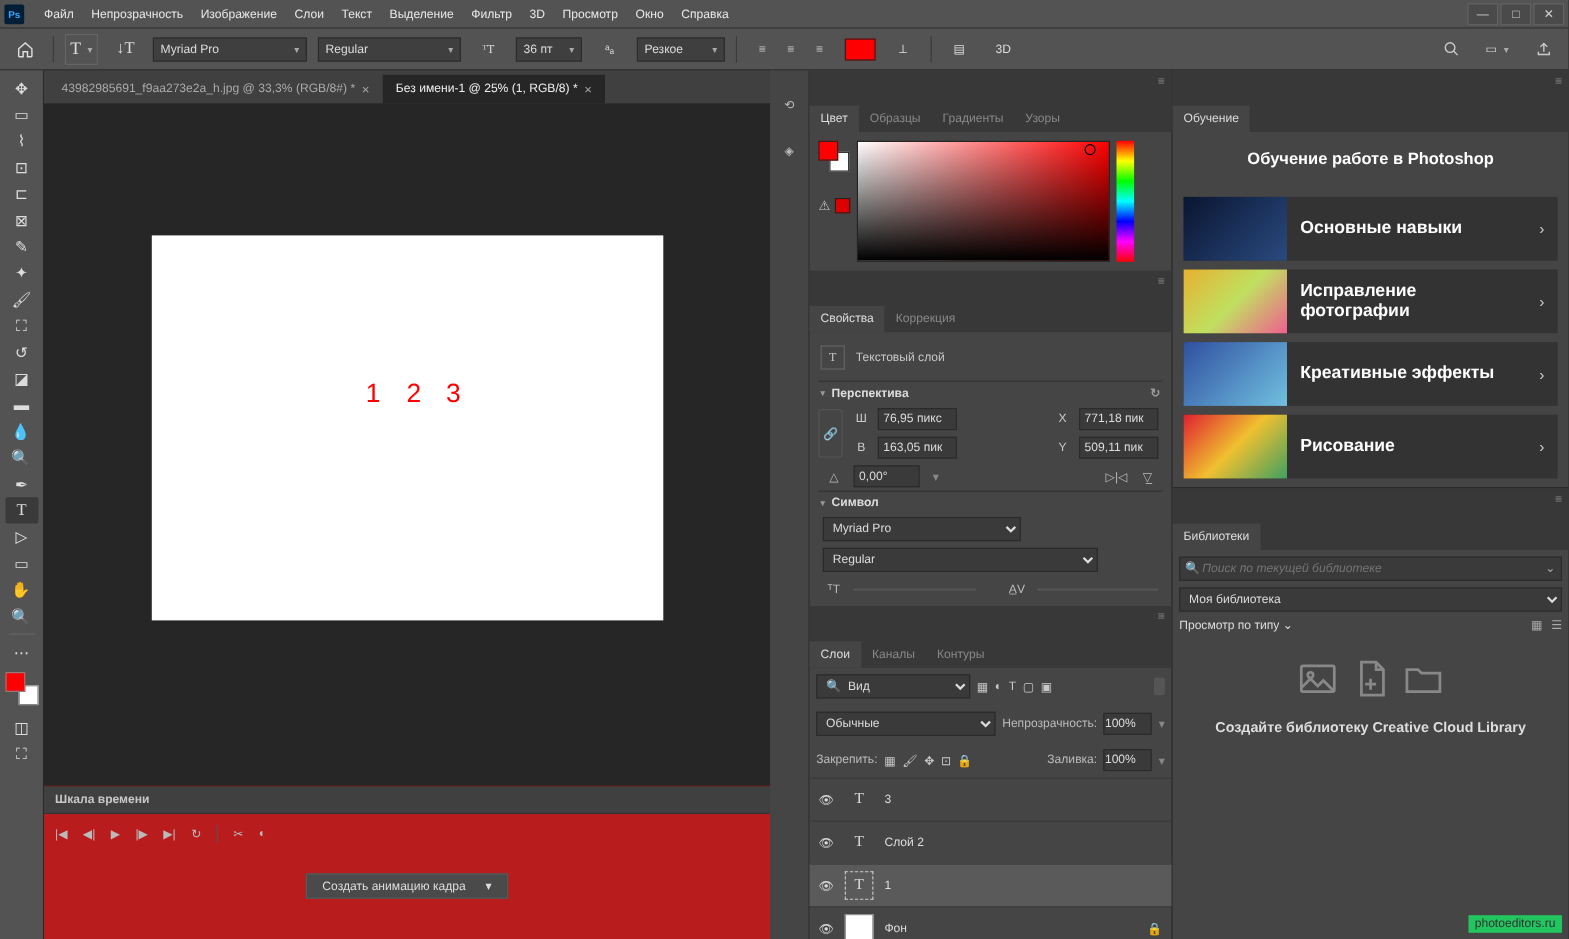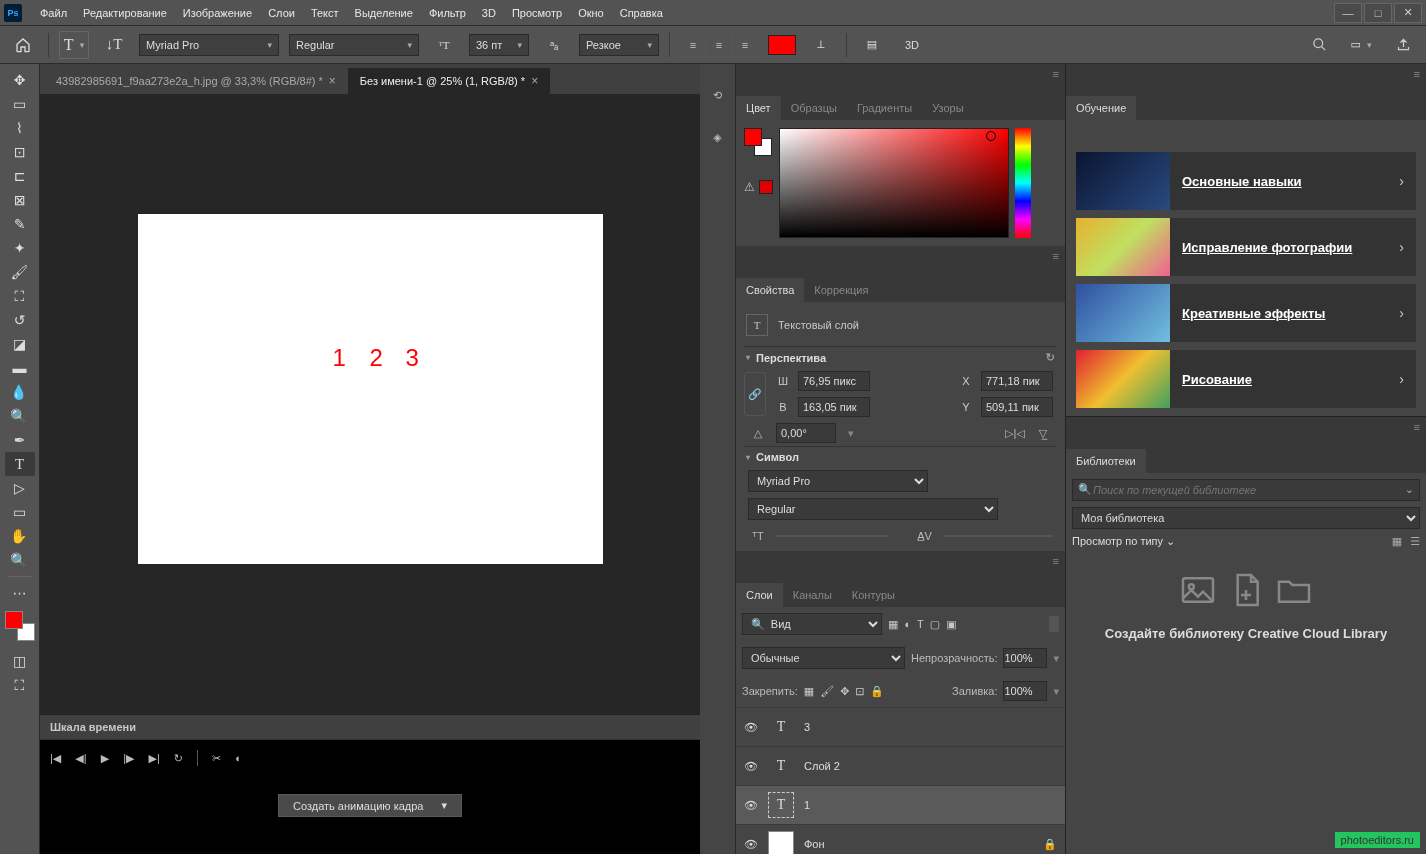--- a/index.html
+++ b/index.html
@@ -28,21 +28,21 @@
 .toolbox .colors .bg { width:18px; height:18px; background:#fff; border:1px solid #888; position:absolute; bottom:0; right:0; }
 .canvas-col { flex:1; background:#262626; display:flex; flex-direction:column; min-width:0; }
 .doc-tabs { height:30px; background:#404040; display:flex; align-items:flex-end; padding-left:4px; }
 .doc-tab { padding:6px 12px; color:#aaa; font-size:11px; cursor:pointer; display:flex; align-items:center; gap:6px;text-align:right; }
 .doc-tab.active { background:#262626; color:#eee; }
 .doc-tab .close { font-size:12px; color:#aaa; }
 .canvas-area { flex:1; position:relative; display:flex; align-items:flex-start; justify-content:center; padding:40px 0; overflow:hidden; }
 .canvas { width:465px; height:350px; background:#fff; margin-top:80px; position:relative; }
 .canvas .txt { position:absolute; color:#ff0000; font-size:24px; font-family:"Myriad Pro",Arial; }
 .statusline { height:20px; background:#323232; color:#aaa; padding-left:60px; border-top:1px solid #222; display:flex; align-items:center;}
-.timeline { height:140px; background:#000000; border-top:1px solid #222; }
+.timeline { height:140px; background:#b91c1c; border-top:1px solid #222; }
 .timeline .header { padding:6px 10px; font-weight:bold; font-size:11px; background:#404040; border-bottom:1px solid #333;}
 .timeline .controls { display:flex; gap:14px; padding:10px; align-items:center; }
 .timeline .controls span { color:#bbb; cursor:pointer; font-size:11px;}
 .timeline .create-frame { margin:18px auto; width:184px; }
 .btn-frame { background:#4a4a4a; border:1px solid #5a5a5a; padding:4px 14px; display:flex; justify-content:space-between; align-items:center; color:#ddd;}
 .mini-dock { width:36px; background:#454545; border-right:1px solid #2a2a2a; display:flex; flex-direction:column; align-items:center; padding-top:20px; gap:20px;}
 .mini-dock div { width:22px; height:22px; color:#bbb; display:flex; align-items:center; justify-content:center; cursor:pointer;}
 .panels { width:330px; background:#454545; display:flex; flex-direction:column; border-right:1px solid #222; }
 .panel-tabs { display:flex; background:#383838; }
 .panel-tab { padding:6px 10px; color:#888; cursor:pointer; font-size:11px;margin-top:32px;}
@@ -72,21 +72,21 @@
 .layer-row .lname { color:#ddd; }
 .layer-row .lock-icon { margin-left:auto; color:#bbb; }
 .layer-bottom-bar { margin-top:auto; display:flex; gap:10px; padding:6px 8px; border-top:1px solid #333; color:#999; justify-content:flex-end;}
 .right-col { width:360px; background:#454545; display:flex; flex-direction:column; }
 .learn-panel { padding:16px; text-align:center; }
 .learn-panel h2 { font-size:15px; color:#fff; margin-bottom:10px; font-weight:600;}
 .learn-panel p { font-size:12px; color:#ddd; line-height:1.4; }
 .learn-cards { padding:0 10px; }
 .learn-card { display:flex; align-items:center; background:#333; margin-bottom:8px; height:58px; cursor:pointer; }
 .learn-card .thumb-img { width:94px; height:58px; background:#555; background-size:cover; }
-.learn-card .title { flex:1; padding:0 12px; color:#fff; font-weight:600; font-size:13px;text-decoration:underline; }
+.learn-card .title { flex:1; padding:0 12px; color:#fff; font-weight:600; font-size:16px; }
 .learn-card .chev { padding:0 12px; color:#ccc; font-size:14px; }
 .lib-panel { border-top:1px solid #222; }
 .lib-search { padding:6px; }
 .lib-search input { width:100%; background:#3a3a3a; border:1px solid #2a2a2a; color:#888; height:22px; padding:0 20px; font-style:italic; font-size:11px;}
 .lib-select { padding:0 6px 6px; display:flex; gap:8px; align-items:center;}
 .lib-select select { flex:1; }
 .lib-icons { display:flex; gap:8px; justify-content:center; padding:16px 0; color:#888;}
 .lib-icons svg { width:40px; height:40px; }
 .lib-text { text-align:center; padding:0 20px; }
 .lib-text h3 { color:#ddd; font-size:13px; font-weight:600; margin-bottom:6px;}
@@ -99,21 +99,21 @@
 .thumb-img.t2{background:linear-gradient(135deg,#e8b030,#c0e060,#f06090);}
 .thumb-img.t3{background:linear-gradient(135deg,#3050a0,#70c0e0);}
 .thumb-img.t4{background:linear-gradient(135deg,#e02030,#f0c030,#40a060);}
 </style>
 </head>
 <body>
 
 <div class="menubar">
   <div class="ps-icon">Ps</div>
   <div class="menu-item">Файл</div>
-  <div class="menu-item">Редактирование</div>
+  <div class="menu-item">Непрозрачность</div>
   <div class="menu-item">Изображение</div>
   <div class="menu-item">Слои</div>
   <div class="menu-item">Текст</div>
   <div class="menu-item">Выделение</div>
   <div class="menu-item">Фильтр</div>
   <div class="menu-item">3D</div>
   <div class="menu-item">Просмотр</div>
   <div class="menu-item">Окно</div>
   <div class="menu-item">Справка</div>
   <div class="window-controls">
@@ -402,20 +402,21 @@
       </div>
     </div>
   </div>
 
   <div class="right-col">
     <div class="panel-tabs">
       <div class="panel-tab active">Обучение</div>
       <div class="panel-menu-icon">≡</div>
     </div>
     <div class="learn-panel">
+      <h2>Обучение работе в Photoshop</h2>
     </div>
     <div class="learn-cards">
       <div class="learn-card">
         <div class="thumb-img t1"></div>
         <div class="title">Основные навыки</div>
         <div class="chev">›</div>
       </div>
       <div class="learn-card">
         <div class="thumb-img t2"></div>
         <div class="title">Исправление фотографии</div>

